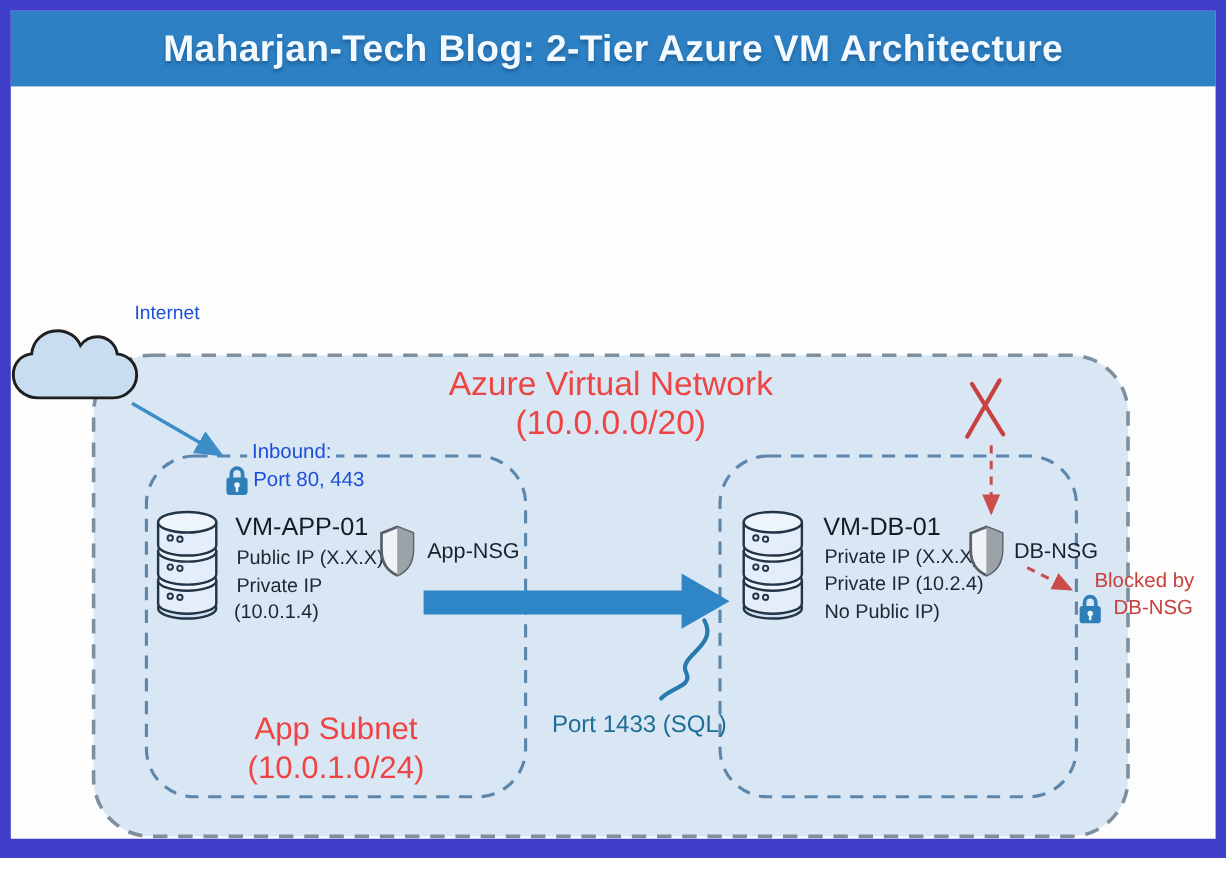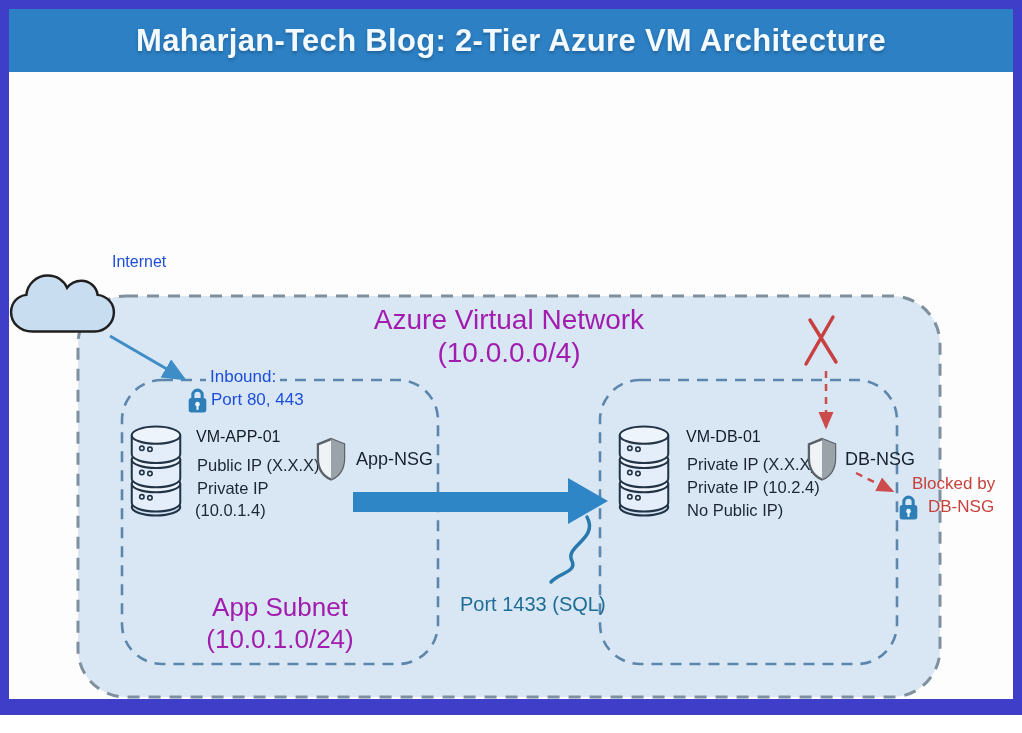--- a/index.html
+++ b/index.html
@@ -17,32 +17,32 @@
     text-shadow:0 2px 3px rgba(15,40,80,.35);}
 
   
   .vnet-fill{position:absolute;left:78px;top:296px;width:862px;height:401px;border-radius:48px;
     background:var(--vnet_fill,#d9e7f5);z-index:1;}
 
   
   svg.overlay{position:absolute;left:0;top:0;width:1022px;height:733px;z-index:4;pointer-events:none;}
 
   .label{position:absolute;color:#1d4ed8;z-index:5;white-space:nowrap;}
-  .center-stack{position:absolute;text-align:center;z-index:5;color:#a21caf;}
+  .center-stack{position:absolute;text-align:center;z-index:5;color:#ef4444;}
 
   .vnet-title{left:78px;width:862px;top:303px;font-size:28px;line-height:33px;}
   .subnet-label{font-size:26px;line-height:32px;}
   .app-subnet-label{left:122px;width:316px;top:591px;}
   .db-subnet-label{left:600px;width:297px;top:591px;}
 
   .internet-label{left:112px;top:253px;font-size:16px;font-weight:500;}
   .inbound-label{left:206px;top:367px;font-size:17px;background:var(--vnet_fill,#d9e7f5);padding:0 4px;}
   .inbound-ports{left:211px;top:390px;font-size:17px;}
 
-  .vm-name{font-size:16px;font-weight:500;color:#131c27;}
+  .vm-name{font-size:21px;font-weight:500;color:#131c27;}
   .vm-line{font-size:16.5px;color:#1c2733;}
   .nsg-label{font-size:18px;color:#18222e;}
 
   .port-label{left:460px;top:593px;font-size:20px;font-weight:normal;color:var(--port_label,#1d6d95);}
   .blocked-text{color:var(--alert_red,#c8403c);font-size:17px;font-weight:500;}
 
   .icon{position:absolute;z-index:5;}
 </style>
 </head>
 <body>
@@ -84,21 +84,21 @@
     <line x1="856" y1="473" x2="892" y2="491" stroke="#cc4b4b" stroke-width="2.5" stroke-dasharray="7 6" marker-end="url(#mred)"></line>
   </svg>
 
   <svg class="icon" style="left:6px;top:264px;width:114px;height:72px;" viewBox="0 0 112 70">
     <path d="M26 66 C13 66 5 57 5 47 C5 38 11 31 20 30 C21 19 30 11 41 11 C50 11 57 16 60 23 C63 19 68 16 74 16 C82 16 89 22 90 30 C99 31 106 38 106 47 C106 57 98 66 87 66 Z" fill="#c9ddf0" stroke="#1f1f1f" stroke-width="2.4"></path>
   </svg>
   <div class="label internet-label">Internet</div>
 
   <div class="center-stack vnet-title">
     <div>Azure Virtual Network</div>
-    <div>(10.0.0.0/4)</div>
+    <div>(10.0.0.0/20)</div>
   </div>
 
   <svg class="icon" style="left:187px;top:386px;width:21px;height:28px;" viewBox="0 0 20 27">
     <path d="M5.5 12 V8.5 a4.5 4.5 0 0 1 9 0 V12" fill="none" stroke="#2e7fb8" stroke-width="3"></path>
     <rect x="1.5" y="11.5" width="17" height="14" rx="2.5" fill="#2e7fb8"></rect>
     <circle cx="10" cy="17.5" r="2.2" fill="#eaf4fb"></circle>
     <rect x="9" y="18.5" width="2" height="4.5" fill="#eaf4fb"></rect>
   </svg>
   <div class="label inbound-label">Inbound:</div>
   <div class="label inbound-ports">Port 80, 443</div>

